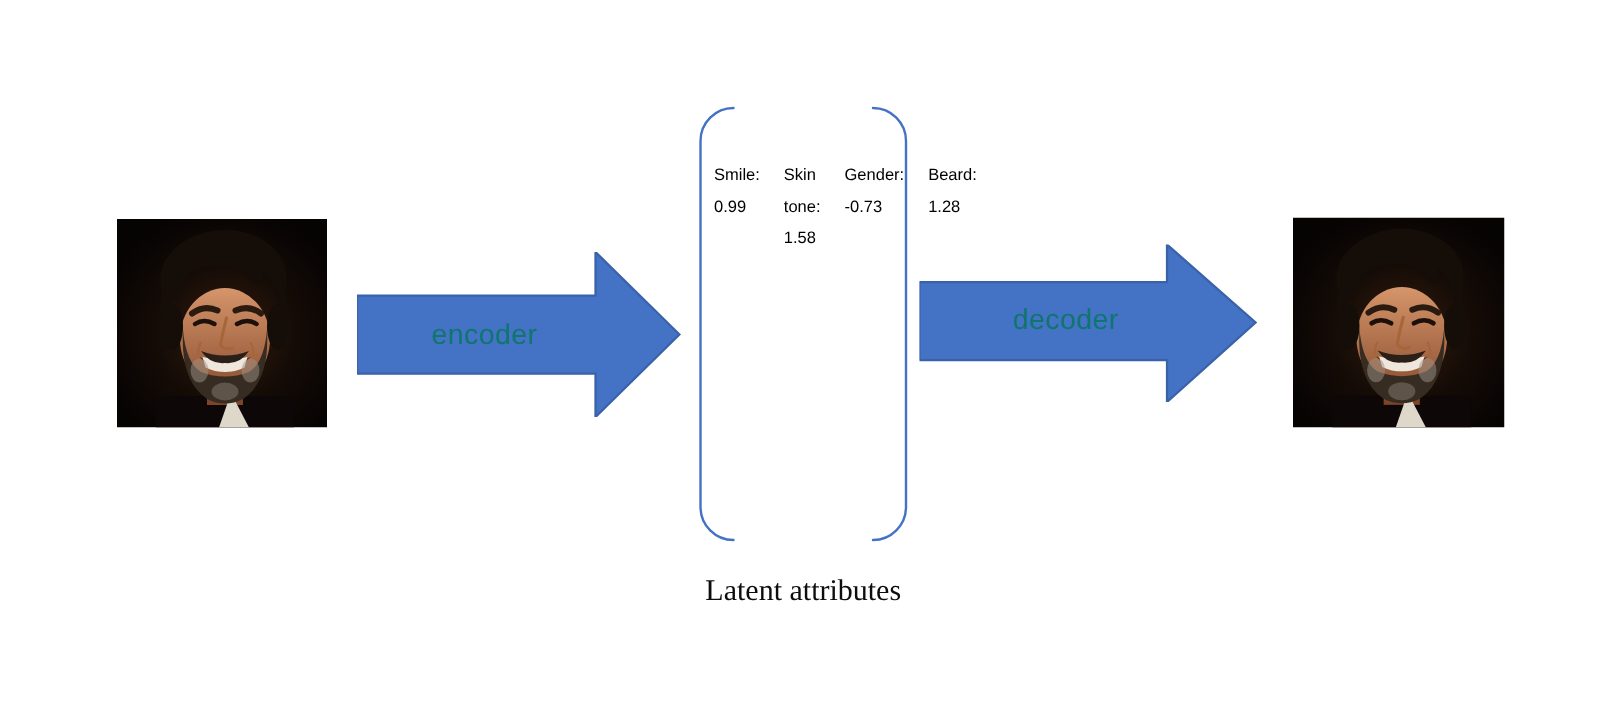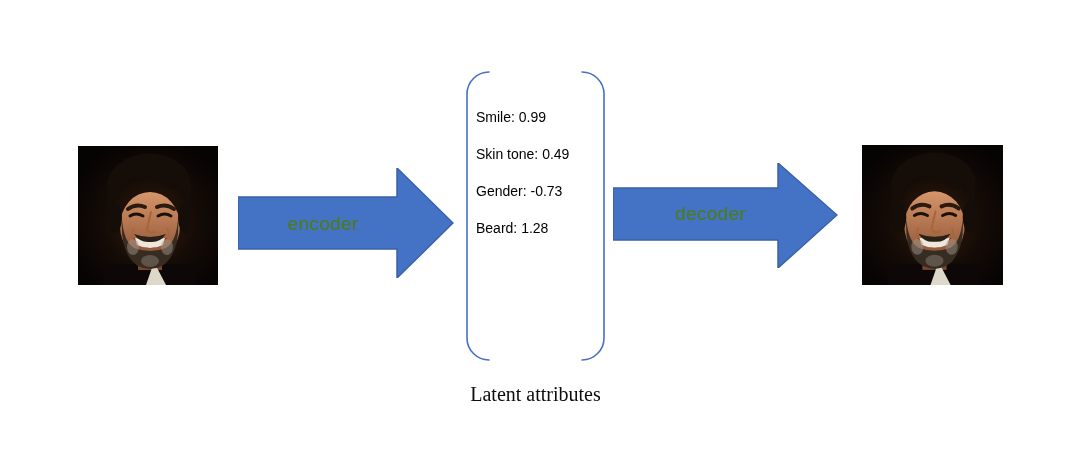--- a/index.html
+++ b/index.html
@@ -13,30 +13,30 @@
   }
   .abs { position:absolute; }
 
   
   .face-img { display:block; }
 
   
   .arrow-shape polygon { stroke:#3A62A8; stroke-width:1.5; stroke-linejoin:miter; }
   .arrow-label {
     display:flex; align-items:center; justify-content:center;
-    color:#4d7c0f; font-size:19px; letter-spacing:0.3px;
+    color:#0f766e; font-size:19px; letter-spacing:0.3px;
   }
 
   
   .bracket path { fill:none; stroke-width:1.6; stroke-linecap:round; }
 
   
   .latent-list {
-    display:flex; flex-direction:column; gap:16px;
-    font-size:14px; color:#000000; line-height:21px;
+    display:flex; flex-direction:row; gap:16px;
+    font-size:11px; color:#000000; line-height:21px;
   }
 
   .caption {
     font-size:20px; color:#0d0d0d; text-align:center; line-height:24px;font-family:Liberation Serif, serif;
   }
 </style>
 </head>
 <body>
 
 <div class="canvas">
@@ -97,21 +97,21 @@
   </svg>
   <div class="abs arrow-label" style="left:238px; top:197px; width:170px; height:53px;">encoder</div>
 
   <svg class="abs bracket" style="left:460px; top:65px;" width="152" height="302" viewBox="0 0 152 302">
     <path d="M 29,7 A 22,22 0 0 0 7,29 L 7,273 A 22,22 0 0 0 29,295" stroke="#4472C4"></path>
     <path d="M 122,7 A 22,22 0 0 1 144,29 L 144,273 A 22,22 0 0 1 122,295" stroke="#4472C4"></path>
   </svg>
 
   <div class="abs latent-list" style="left:476px; top:107px; width:125px;">
     <div>Smile: 0.99</div>
-    <div>Skin tone: 0.49</div>
+    <div>Skin tone: 1.58</div>
     <div>Gender: -0.73</div>
     <div>Beard: 1.28</div>
   </div>
 
   <svg class="abs arrow-shape" style="left:613px; top:163px;" width="225" height="105" viewBox="0 0 225 105">
     <polygon points="0,25 165,25 165,0 224,52 165,105 165,77 0,77" fill="#4472C4"></polygon>
   </svg>
   <div class="abs arrow-label" style="left:613px; top:188px; width:195px; height:52px;">decoder</div>
 
   <svg class="abs face-img" style="left:862px; top:145px;" width="141" height="140" viewBox="0 0 140 139" role="img">

